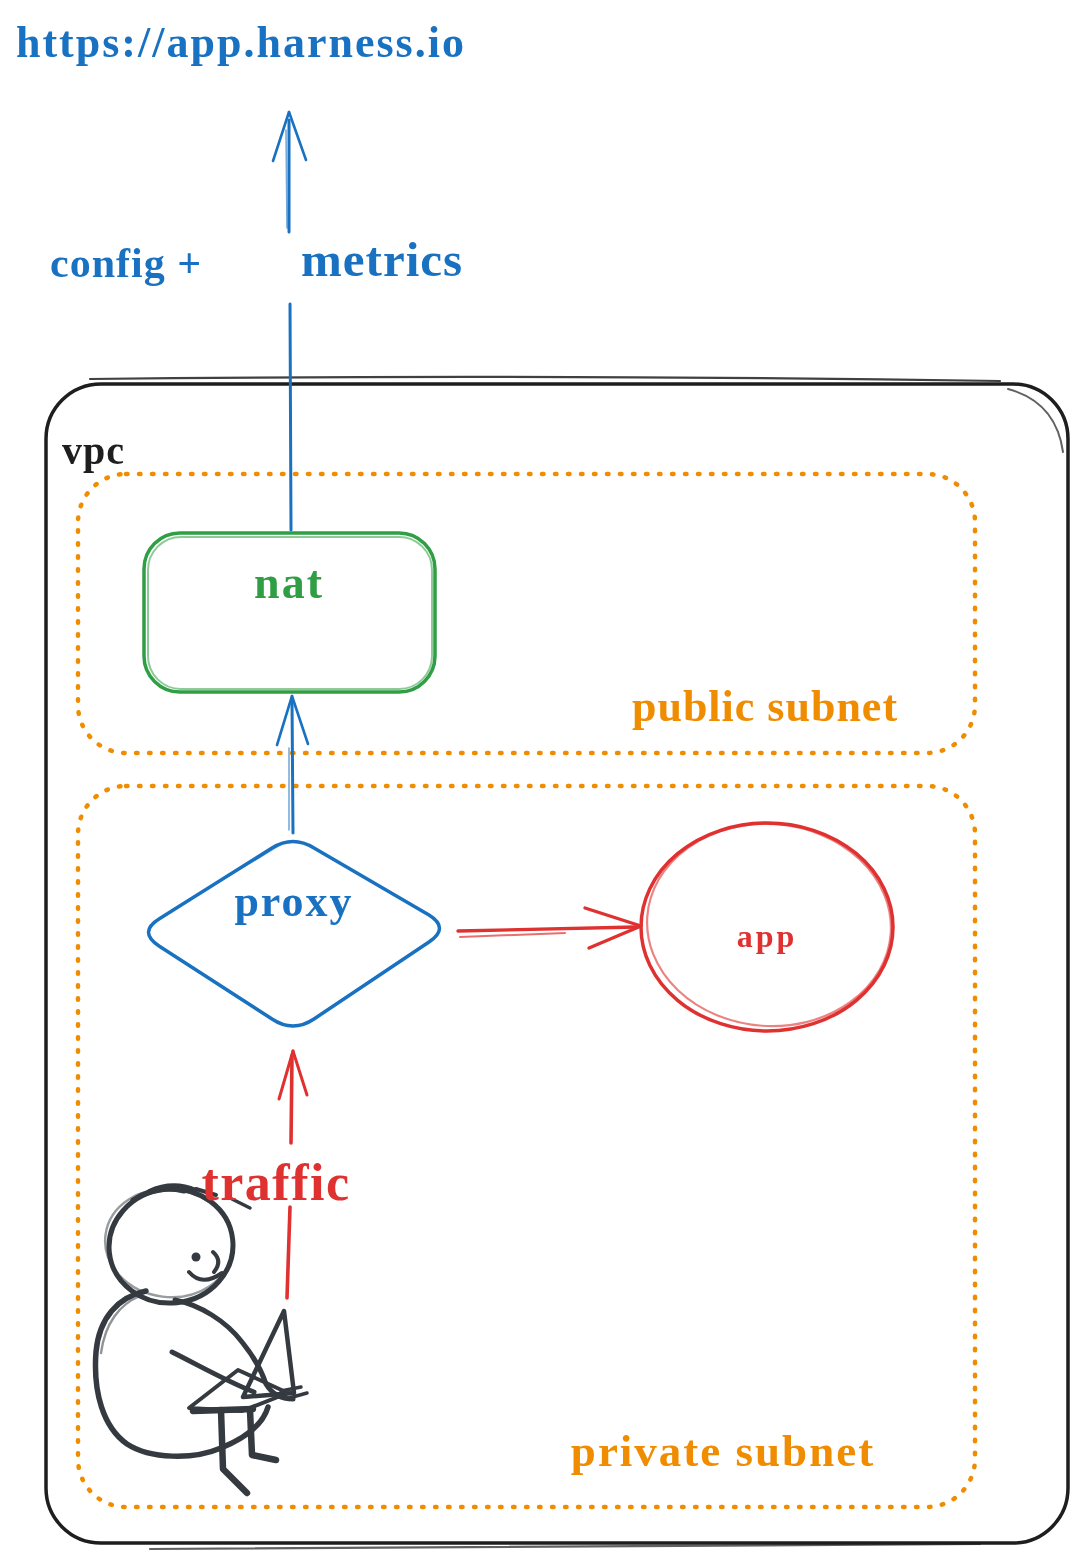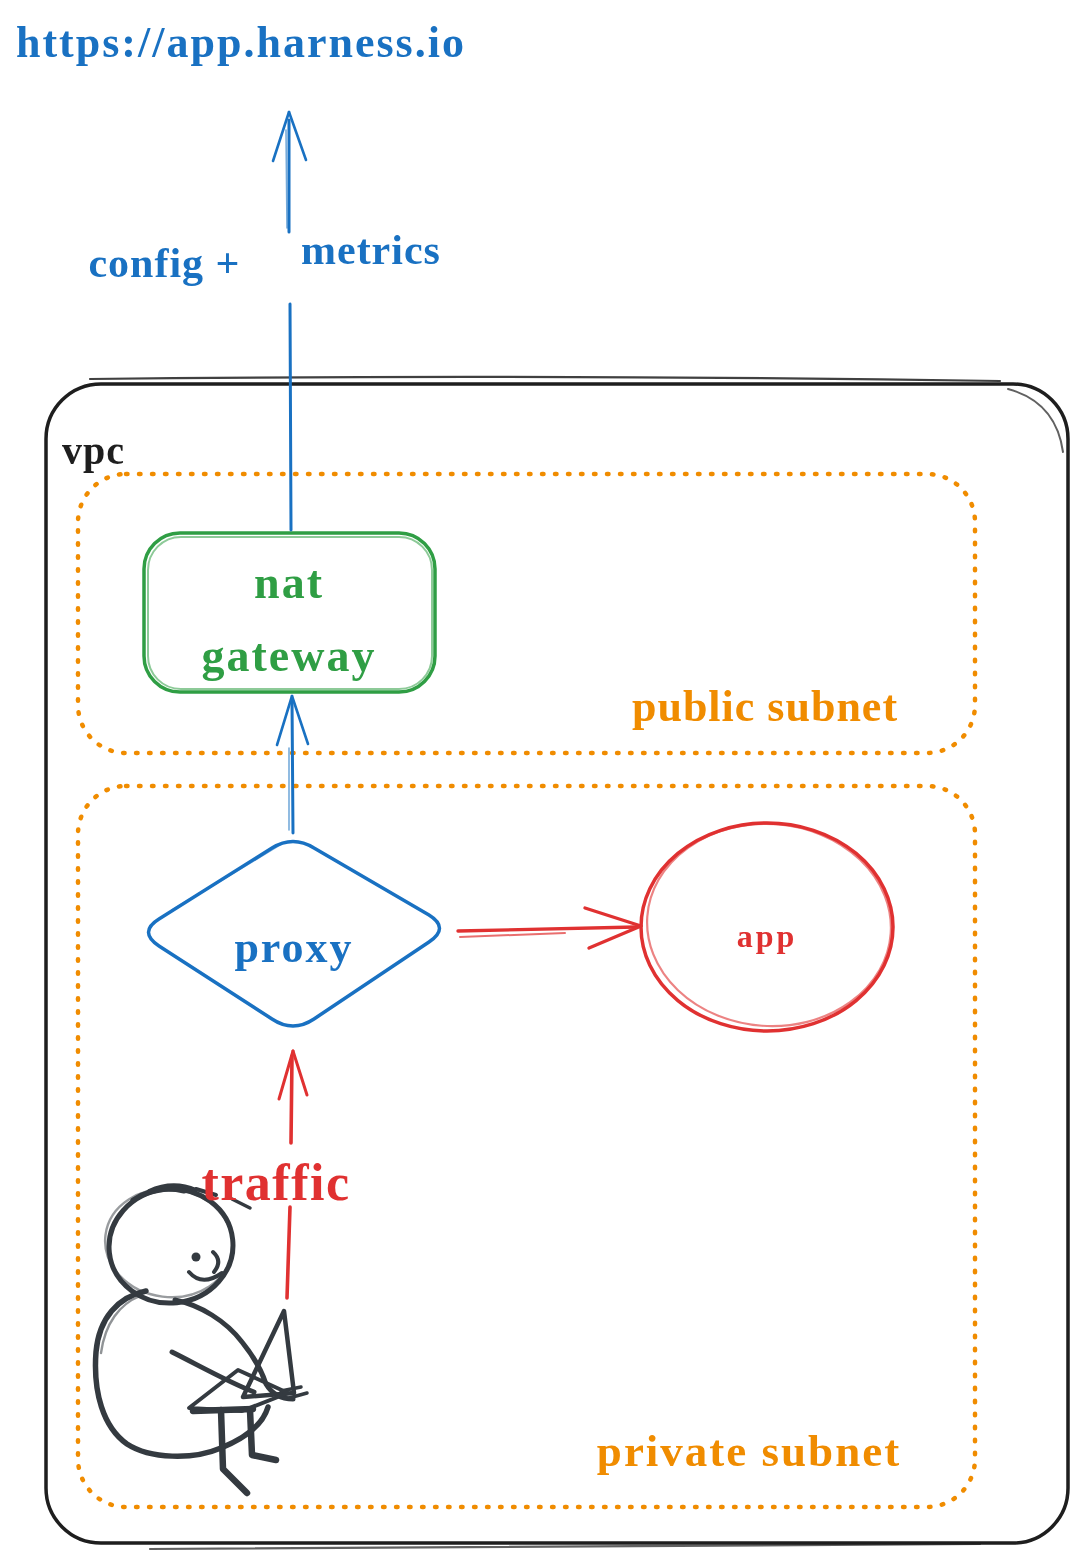--- a/index.html
+++ b/index.html
@@ -22,30 +22,30 @@
   .red{color:var(--c-red);}   .orange{color:var(--c-orange);}
   .ink{color:var(--c-ink);}
   .ctr{transform:translateX(-50%);margin-top:8px;}
   
   .s{fill:none; stroke-linecap:round; stroke-linejoin:round;}
   .sb{stroke:var(--c-blue);} .sg{stroke:var(--c-green);}
   .sr{stroke:var(--c-red);}  .so{stroke:var(--c-orange);}
   .si{stroke:var(--c-ink);}  .sp{stroke:var(--c-person);}
   .dots{stroke-dasharray:1.5 11.5;}
   #url-label       {left:16px;  top:20px;  font-size:44px; letter-spacing:2px;}
-  #config-left     {left:50px;  top:241px; width:229px; text-align:center; font-size:42px; letter-spacing:1px;}
-  #config-right    {left:301px; top:228px; font-size:42px; letter-spacing:1px;}
+  #config-left     {left:50px;  top:241px; width:229px; text-align:left; font-size:42px; letter-spacing:1px;}
+  #config-right    {left:301px; top:234px; font-size:49px; letter-spacing:1px;}
   #vpc-label       {left:62px;  top:406px; font-size:40px; letter-spacing:1px;margin-top:24px;}
   #nat-line1       {left:289px; top:551px; font-size:46px; letter-spacing:2px;}
   #nat-line2       {left:289px; top:624px; font-size:46px; letter-spacing:2px;}
   #public-label    {left:765px; top:676px; font-size:44px; letter-spacing:1px;text-align:right;}
-  #proxy-label     {left:294px; top:917px; font-size:44px; letter-spacing:2px;}
+  #proxy-label     {left:294px; top:871px; font-size:44px; letter-spacing:2px;}
   #app-label       {left:767px; top:912px; font-size:32px; letter-spacing:3px;}
   #traffic-label   {left:276px; top:1148px;font-size:52px; letter-spacing:1.5px;}
-  #private-label   {left:749px; top:1420px;font-size:45px; letter-spacing:2px;}
+  #private-label   {left:723px; top:1420px;font-size:45px; letter-spacing:2px;}
 </style>
 </head>
 <body>
 
 <div id="canvas">
 
   <svg id="shapes" width="1088" height="1561" viewBox="0 0 1088 1561">
     <defs>
       <pattern id="hatch" width="11" height="11" patternUnits="userSpaceOnUse" patternTransform="rotate(45 0 0)">
         <path d="M0 5.5 H11 M5.5 0 V11" stroke="#a9b1ba" stroke-width="1.4" fill="none"></path>
@@ -139,19 +139,18 @@
       <path class="s sp" stroke-width="4" d="M 213 1252 Q 223 1261 214 1272"></path>
       <path class="s sp" stroke-width="4" d="M 189 1272 Q 202 1287 222 1273"></path>
     </g>
   </svg>
 
   <div class="lbl blue" id="url-label">https://app.harness.io</div>
   <div class="lbl blue" id="config-left">config +</div>
   <div class="lbl blue" id="config-right">metrics</div>
   <div class="lbl ink" id="vpc-label">vpc</div>
   <div class="lbl green ctr" id="nat-line1">nat</div>
-  <div class="lbl green ctr" id="nat-line2">gateway</div>
   <div class="lbl orange ctr" id="public-label">public subnet</div>
   <div class="lbl blue ctr" id="proxy-label">proxy</div>
   <div class="lbl red ctr" id="app-label">app</div>
   <div class="lbl red ctr" id="traffic-label">traffic</div>
   <div class="lbl orange ctr" id="private-label">private subnet</div>
 </div>
 
 </body></html>

